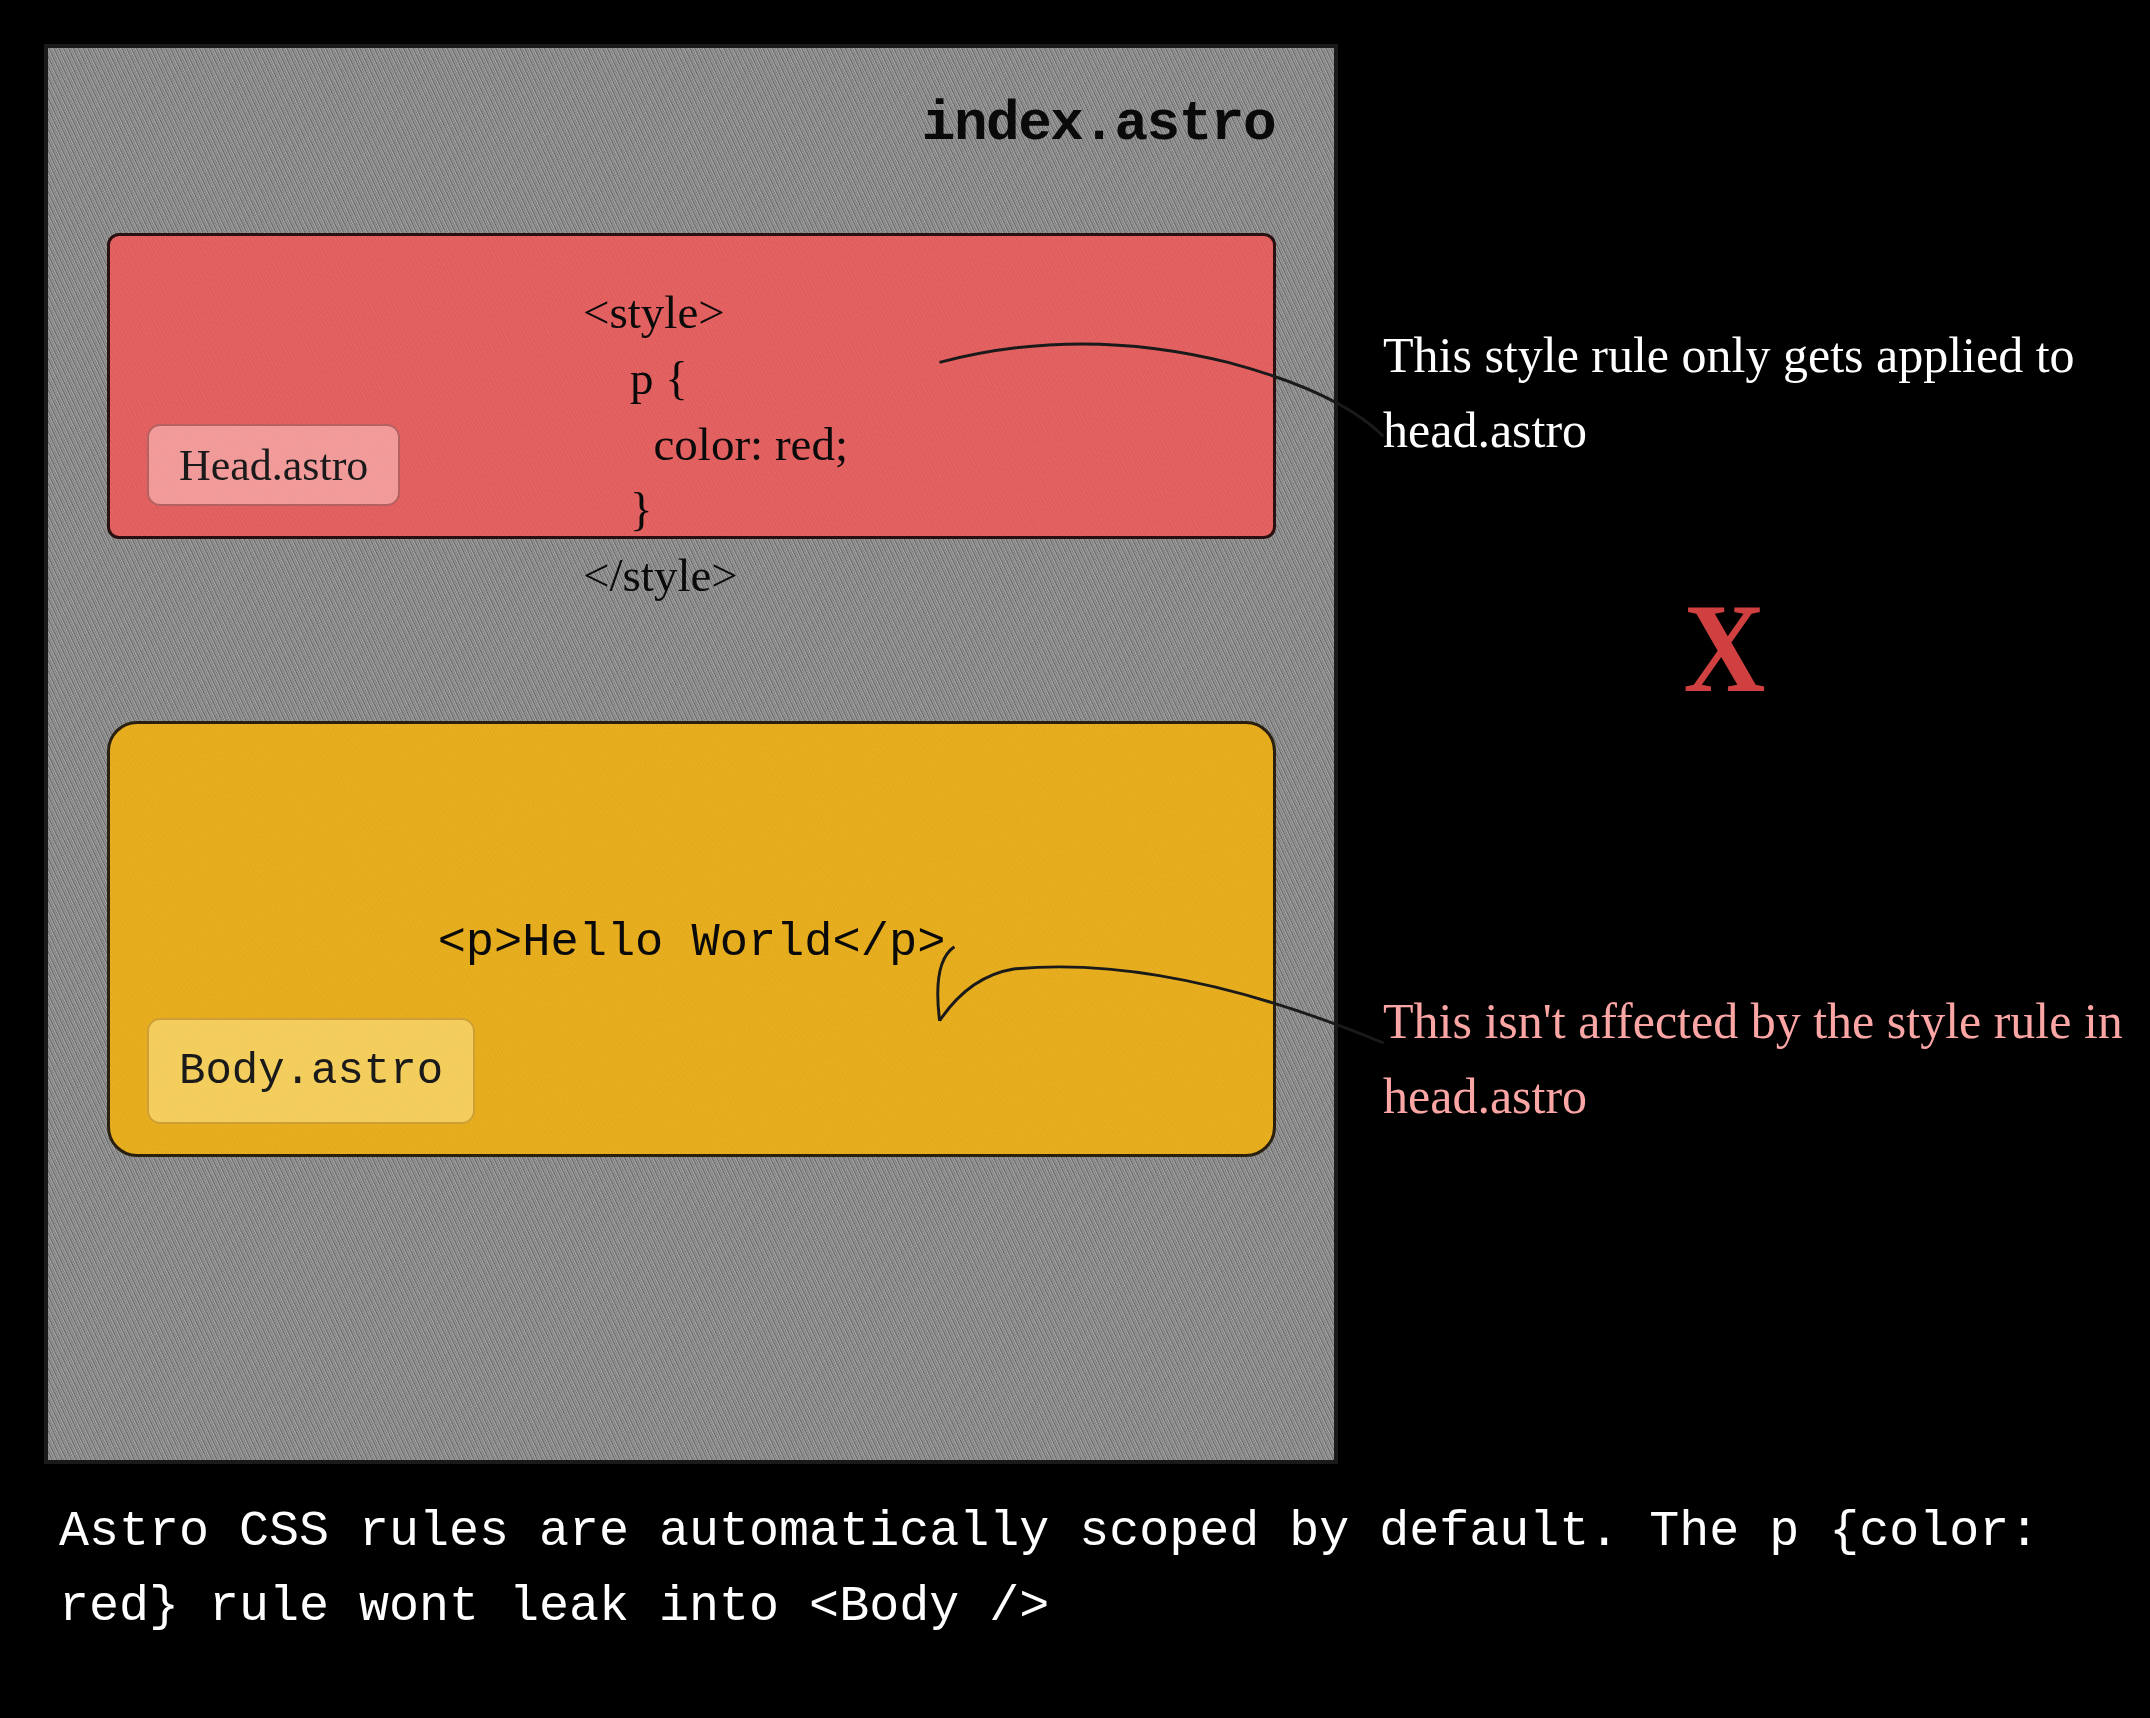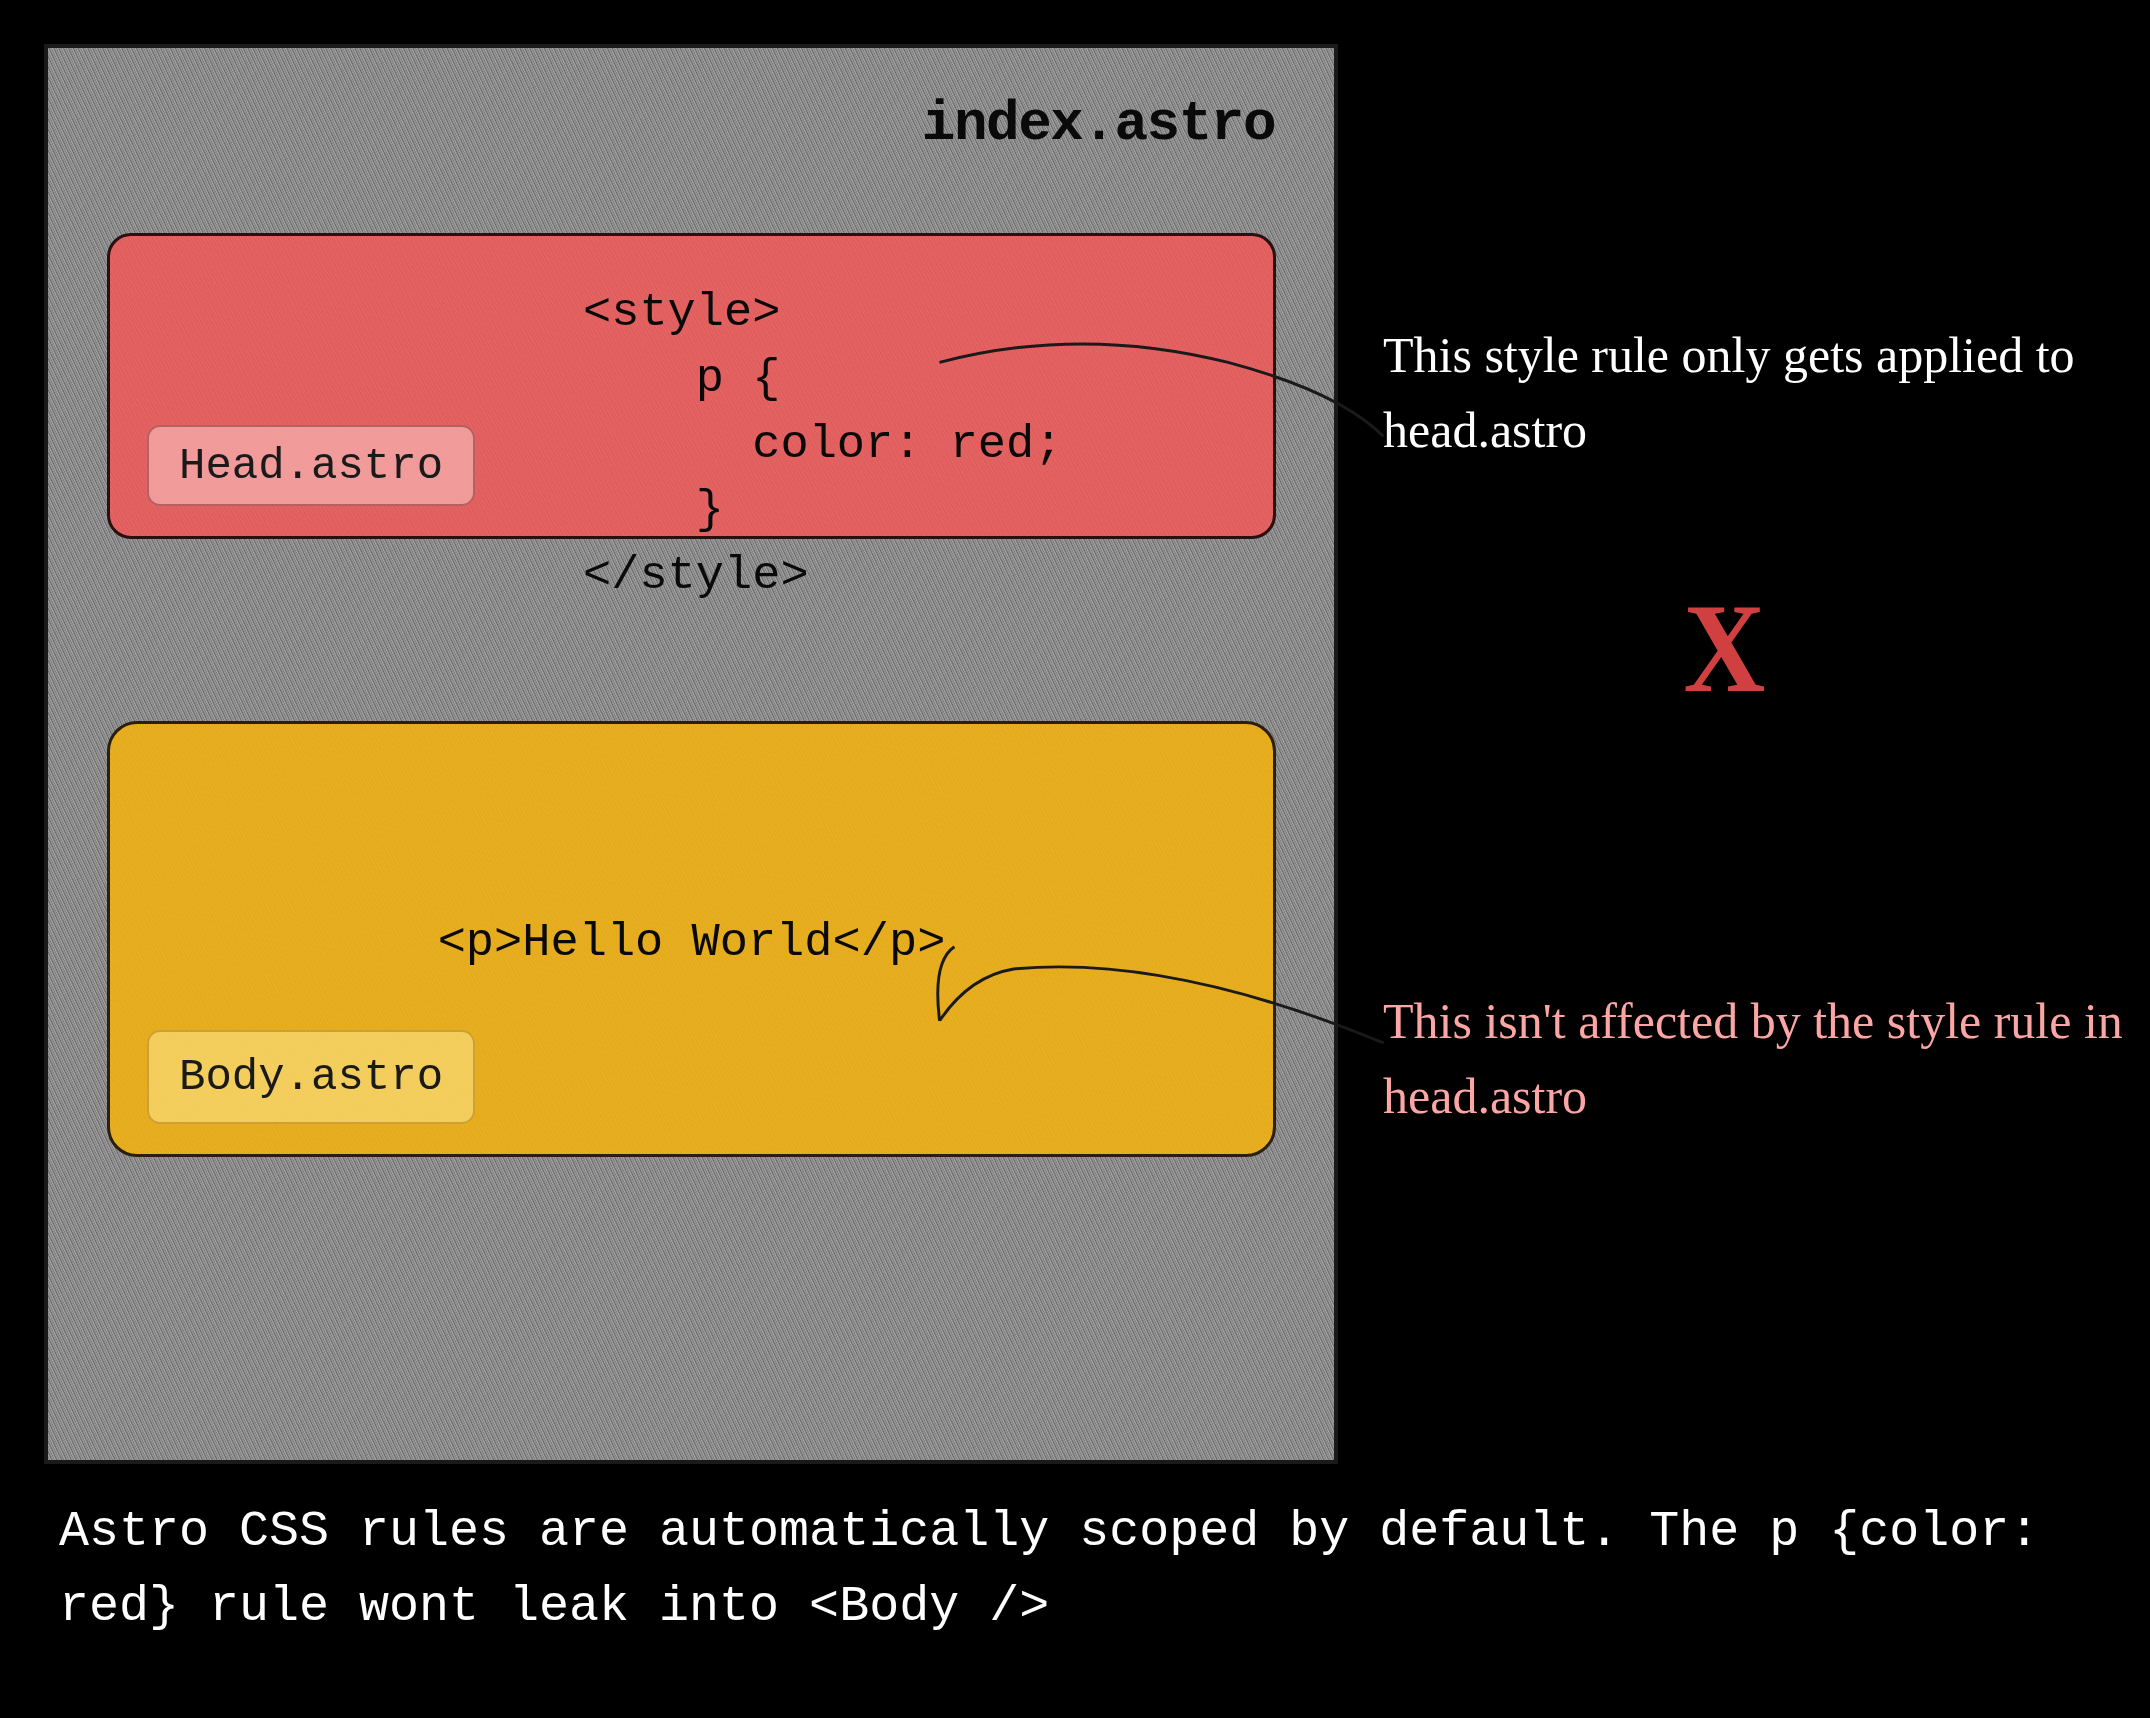--- a/index.html
+++ b/index.html
@@ -62,21 +62,22 @@
         60deg,
         rgba(200,50,50,0.15) 0px,
         rgba(240,100,100,0.15) 1.5px,
         rgba(220,70,70,0.15) 3px
       ), repeating-linear-gradient(
         120deg,
         rgba(200,50,50,0.1) 0px,
         rgba(240,100,100,0.1) 2.2px
       );
       border: 3.7px solid #2a1010;
-      border-radius: 24px;
+      border-radius: 12px;
+      font-family: Liberation Serif, serif;
     }
 
     .head-label-badge {
       position: absolute;
       left: 37px;
       bottom: 30px;
       background: rgba(248, 180, 180, 0.7);
       border: 2.2px solid rgba(140, 60, 60, 0.6);
       border-radius: 13.3px;
       padding: 13.3px 30px;
@@ -118,21 +119,21 @@
       border-radius: 30px;
     }
 
     .body-label-badge {
       position: absolute;
       left: 37px;
       bottom: 30px;
       background: rgba(250, 220, 120, 0.7);
       border: 2.2px solid rgba(180, 130, 30, 0.6);
       border-radius: 13.3px;
-      padding: 20px 30px;
+      padding: 26px 30px;
       font-size: 44px;
       font-weight: 500;
       color: #1a1a1a;
     }
 
     .body-code {
       position: absolute;
       left: 0;
       right: 0;
       top: 192px;

